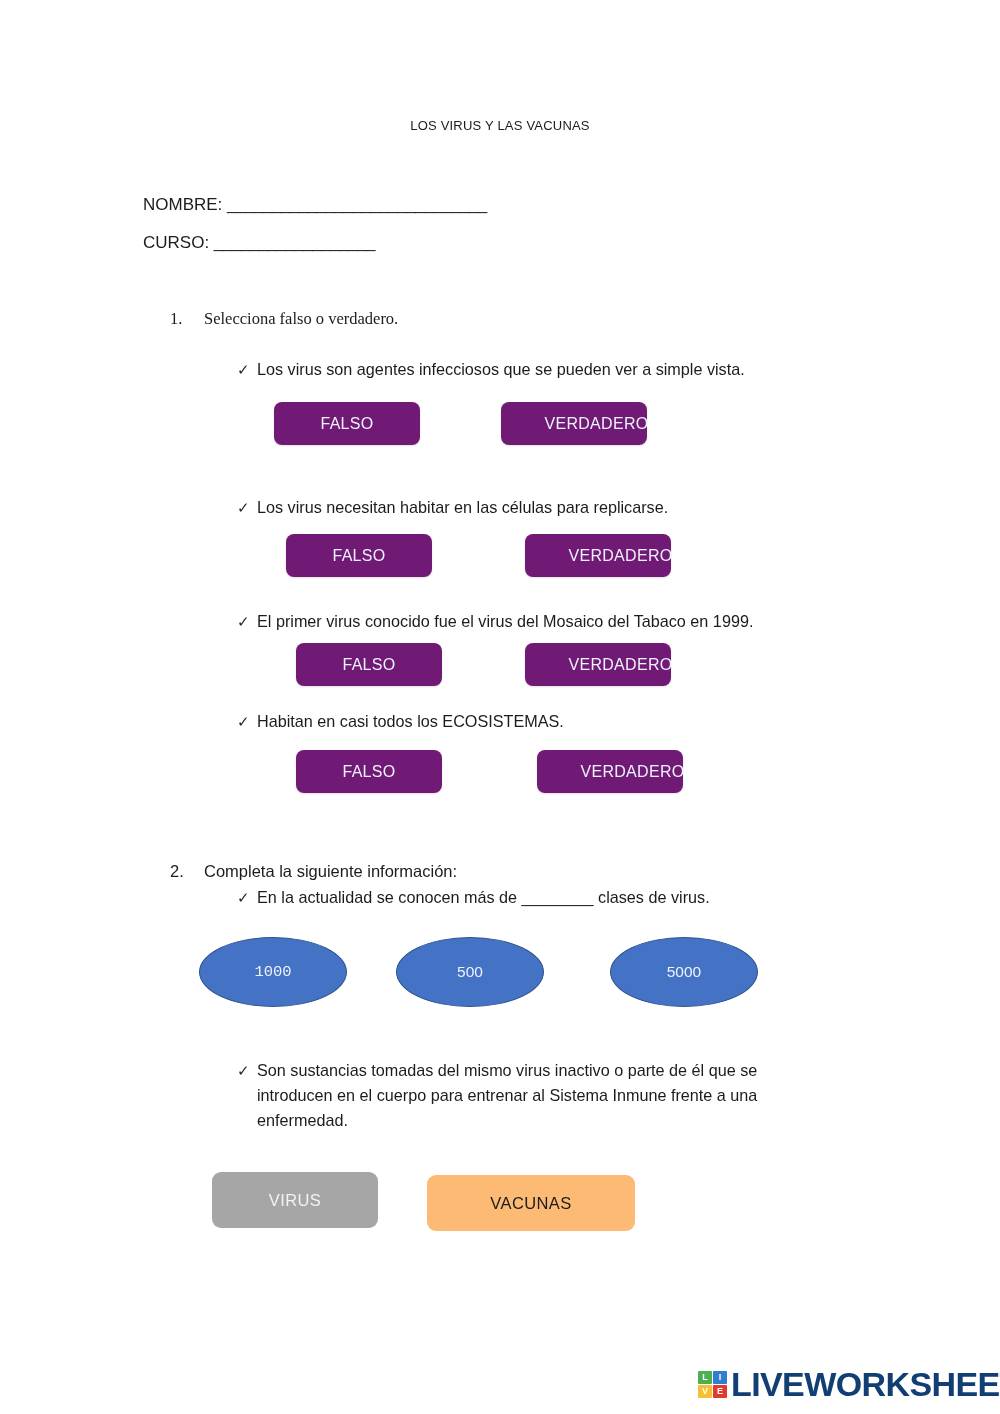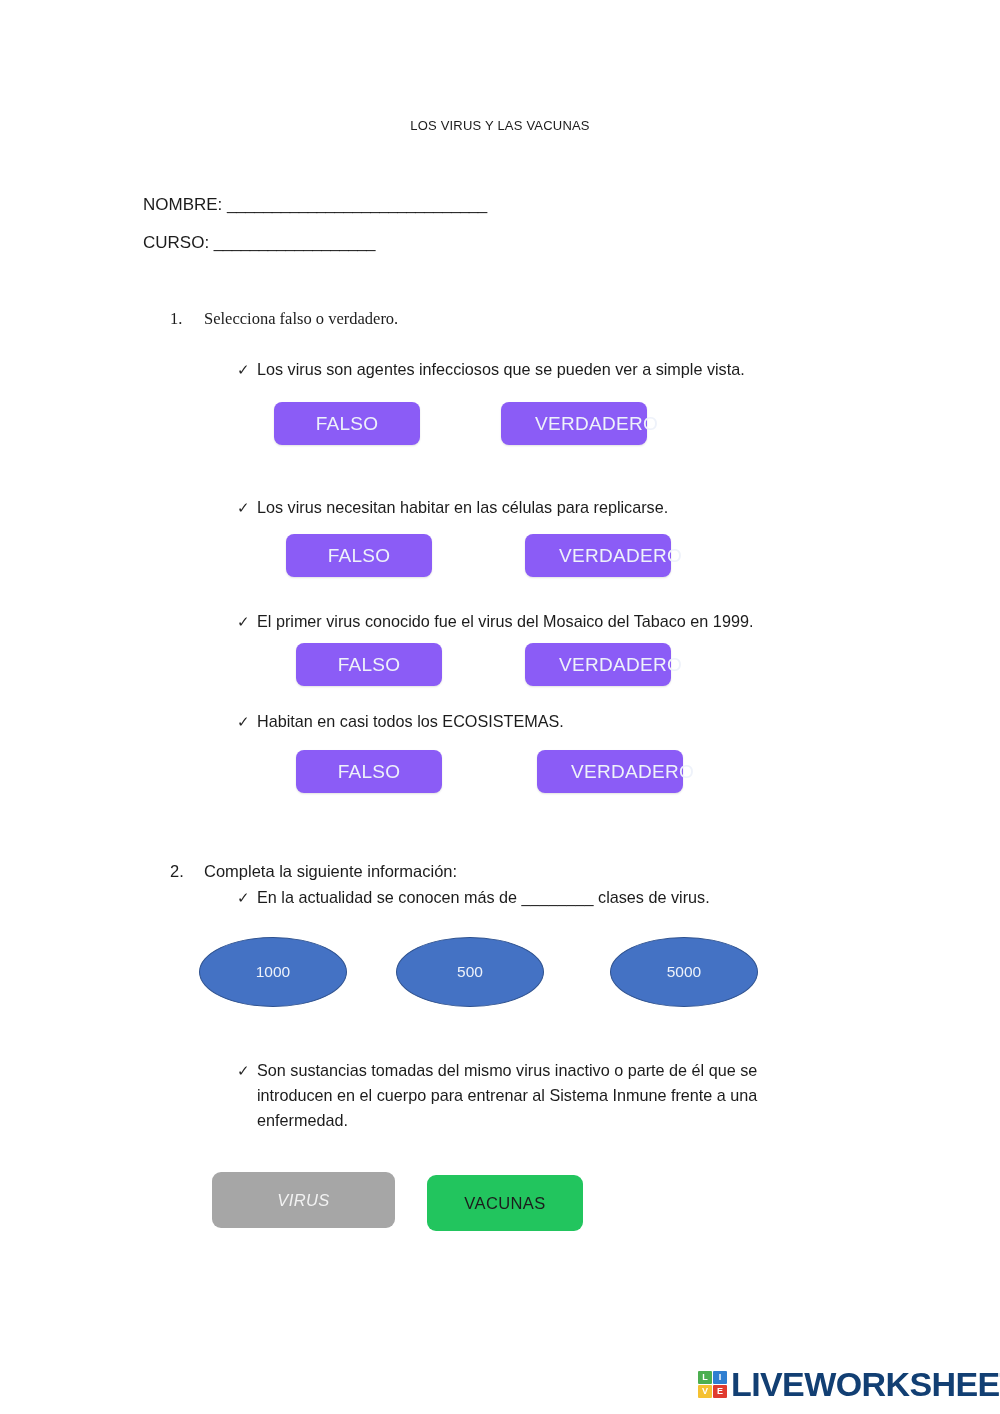--- a/index.html
+++ b/index.html
@@ -85,26 +85,26 @@
   .s2 { left: 237px; top: 495px; width: 620px; }
   .s3 { left: 237px; top: 609px; width: 620px; }
   .s4 { left: 237px; top: 709px; width: 620px; }
   .s5 { left: 237px; top: 885px; width: 620px; }
   .s6 { left: 237px; top: 1058px; width: 580px; }
 
   
   .tfbtn {
     position: absolute;
     height: 43px;
-    background: #8b5cf6;
+    background: #701a75;
     color: #eef2fa;
     border: none;
     border-radius: 8px;
     font-family: "Liberation Sans", sans-serif;
-    font-size: 19px;
+    font-size: 16px;
     letter-spacing: 0.3px;
     cursor: pointer;
     padding: 0;
     box-shadow: 0 1px 2px rgba(0,0,0,0.12);
     display: flex;
     align-items: center;
     justify-content: center;
   }
   .w-falso { width: 146px; }
   .w-verd  { width: 146px; padding-left: 45px; }
@@ -131,21 +131,21 @@
     border-radius: 50%;
     background: #4472C4;
     border: 1.5px solid #2F528F;
     color: #eef2fa;
     font-size: 15.5px;
     display: flex;
     align-items: center;
     justify-content: center;
     cursor: pointer;
   }
-  .e1 { left: 199px; }
+  .e1 { left: 199px; font-family: Liberation Mono, monospace; }
   .e2 { left: 396px; }
   .e3 { left: 610px; }
 
   
   .termbtn {
     position: absolute;
     height: 56px;
     border: none;
     border-radius: 9px;
     font-family: "Liberation Sans", sans-serif;
@@ -153,30 +153,29 @@
     letter-spacing: 0.4px;
     cursor: pointer;
     padding: 0;
     display: flex;
     align-items: center;
     justify-content: center;
   }
   .t-virus {
     left: 212px;
     top: 1172px;
-    width: 183px;
+    width: 166px;
     background: #A6A6A6;
     color: #f2f2f2;
-    font-style: italic;
   }
   .t-vacunas {
     left: 427px;
     top: 1175px;
-    width: 156px;
-    background: #22c55e;
+    width: 208px;
+    background: #fdba74;
     color: #1c1c1c;
   }
   .t-antibioticos {
     left: 668px;
     top: 1175px;
     width: 188px;
     background: #FCD99B;
     color: #1c1c1c;
   }
 

